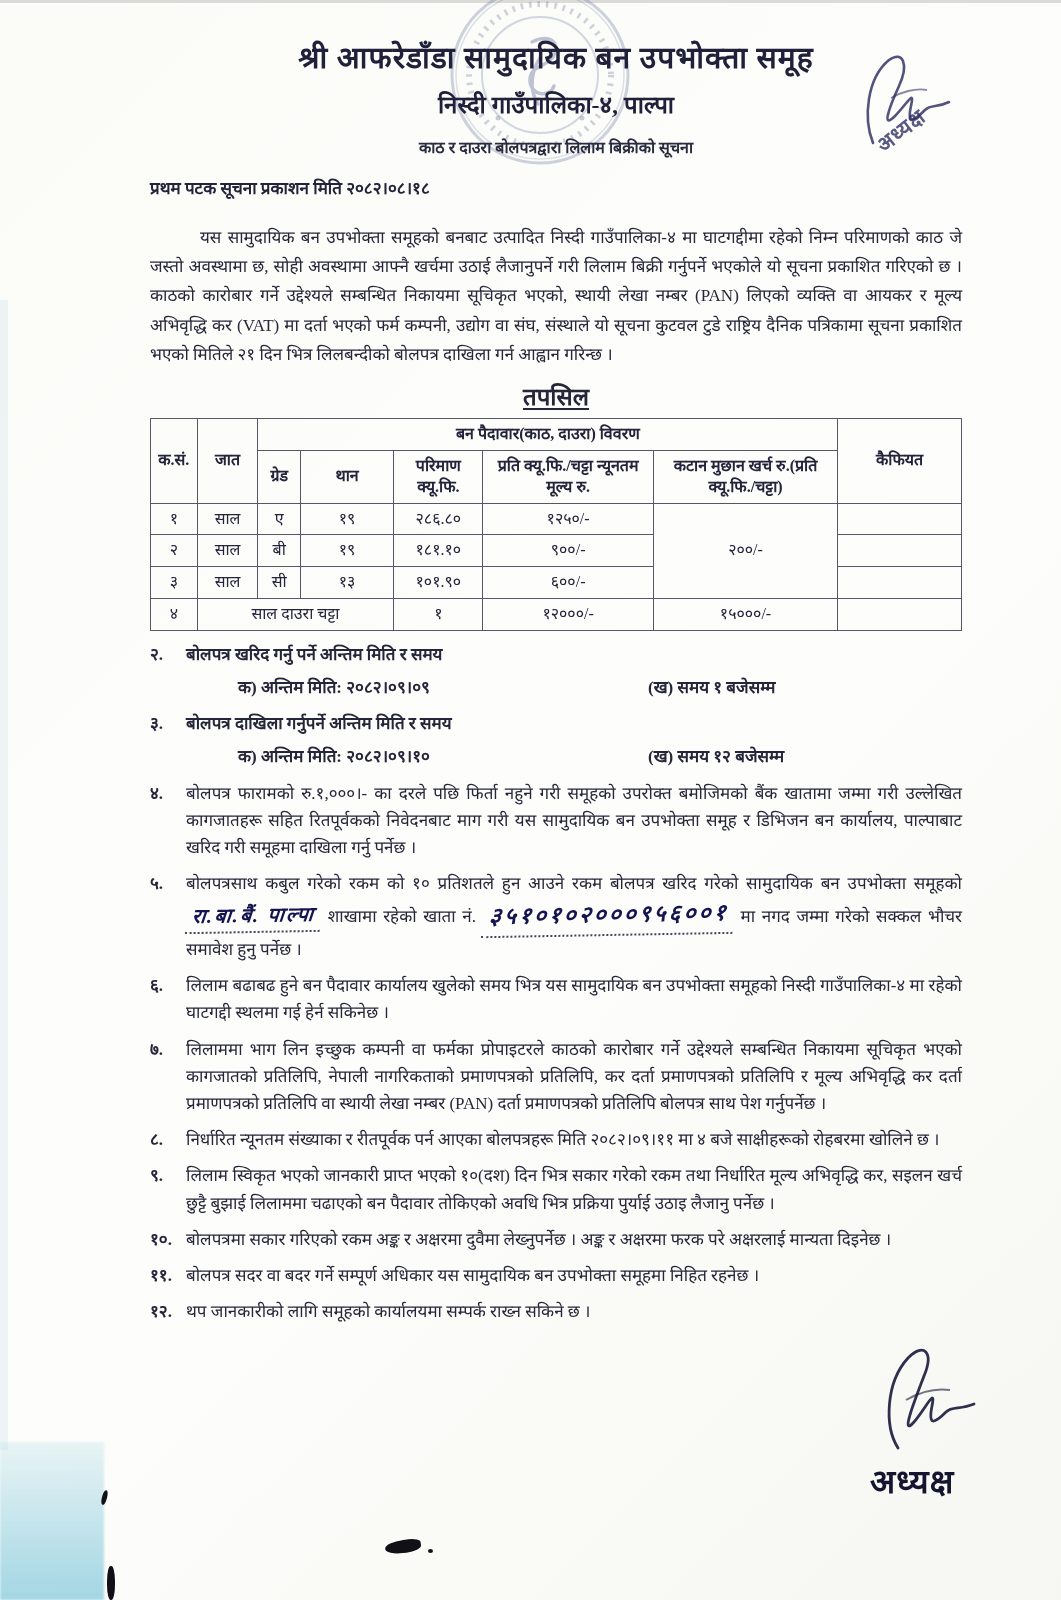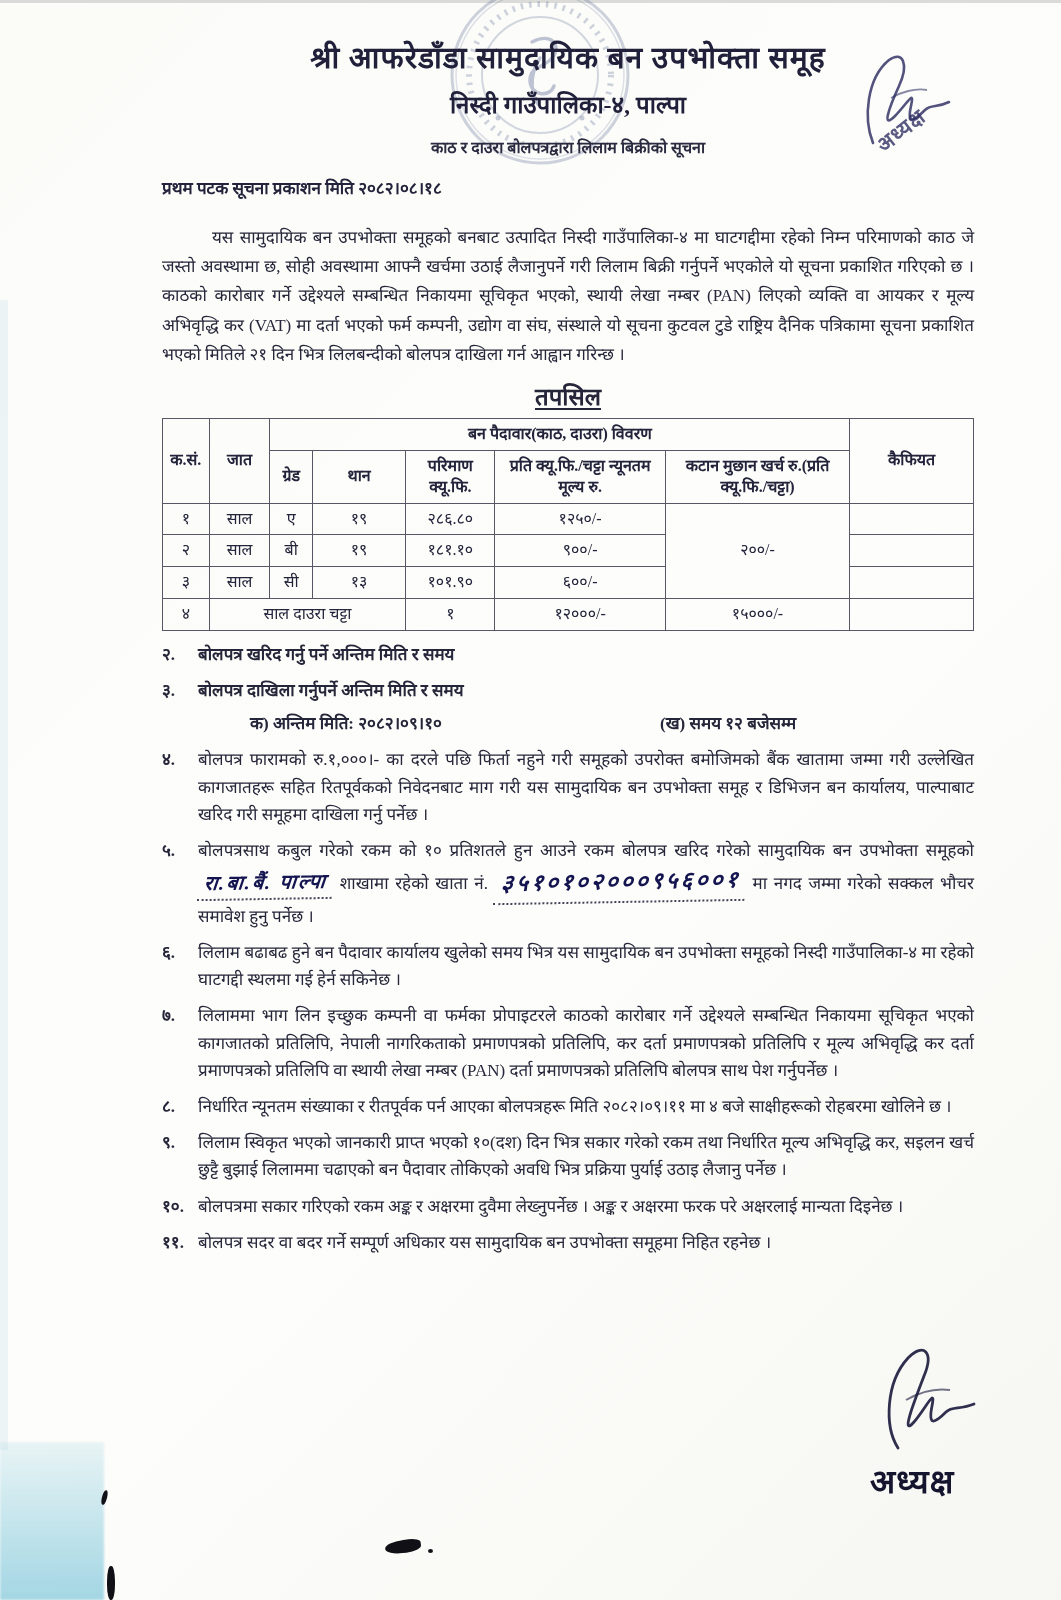--- a/index.html
+++ b/index.html
@@ -5,21 +5,21 @@
   html,body{margin:0;padding:0;background:#d8d8d4;}
   .page{
     position:relative;
     width:1061px;height:1600px;
     margin:0 auto;
     background:linear-gradient(135deg,#fbfbf8 0%,#fdfdfb 55%,#f6f6f2 100%);
     overflow:hidden;
     font-family:"Liberation Serif","DejaVu Serif",serif;
     color:#26263a;
   }
-  .content{position:absolute;left:162px;top:36px;width:812px;}
+  .content{position:absolute;left:150px;top:36px;width:812px;}
   
   .hdr{ text-align:center; position:relative; z-index:2;}
   .org-name{font-size:30px;font-weight:bold;color:#20203a;letter-spacing:1px;}
   .org-loc{font-size:24px;font-weight:bold;margin-top:10px;color:#20203a;}
   .notice-title{font-size:16px;font-weight:bold;margin-top:16px;color:#2a2a40;}
   .publish-line{font-size:17px;font-weight:bold;text-align:left;margin-top:18px;color:#23233b;}
   
   .stamp{position:absolute;left:428px;top:-20px;z-index:1;opacity:.75;}
   
   .sig-top{position:absolute;left:845px;top:38px;width:200px;height:150px;z-index:3;}
@@ -189,20 +189,24 @@
         </tr>
       </tbody>
     </table>
 
     <div class="list">
 
       <div class="li">
         <span class="num">२.</span>
         <span class="txt bold">बोलपत्र खरिद गर्नु पर्ने अन्तिम मिति र समय</span>
       </div>
+      <div class="subrow">
+        <span class="sa">क) अन्तिम मिति: २०८२।०९।०९</span>
+        <span class="sb">(ख) समय  १  बजेसम्म</span>
+      </div>
 
       <div class="li">
         <span class="num">३.</span>
         <span class="txt bold">बोलपत्र दाखिला गर्नुपर्ने अन्तिम मिति र समय</span>
       </div>
       <div class="subrow">
         <span class="sa">क) अन्तिम मिति: २०८२।०९।१०</span>
         <span class="sb">(ख) समय  १२  बजेसम्म</span>
       </div>
 
@@ -245,20 +249,24 @@
       <div class="li">
         <span class="num">१०.</span>
         <span class="txt">बोलपत्रमा सकार गरिएको रकम अङ्क र अक्षरमा दुवैमा लेख्नुपर्नेछ । अङ्क र अक्षरमा फरक परे अक्षरलाई मान्यता दिइनेछ ।</span>
       </div>
 
       <div class="li">
         <span class="num">११.</span>
         <span class="txt">बोलपत्र सदर वा बदर गर्ने सम्पूर्ण अधिकार यस सामुदायिक बन उपभोक्ता समूहमा निहित रहनेछ ।</span>
       </div>
 
+      <div class="li">
+        <span class="num">१२.</span>
+        <span class="txt">थप जानकारीको लागि समूहको कार्यालयमा सम्पर्क राख्न सकिने छ ।</span>
+      </div>
 
     </div>
   </div>
 
   <div class="sig-bottom">
     <svg width="200" height="150" viewBox="0 0 200 150">
       <path d="M58,118 C44,96 46,52 68,28 C84,12 94,22 84,46 C74,72 60,108 74,92 C86,78 96,56 92,76 C88,96 94,94 106,82 C112,76 120,80 134,74" fill="none" stroke="rgba(25,25,60,.9)" stroke-width="2.8" stroke-linecap="round"></path>
       <path d="M66,70 C80,62 96,58 110,60" fill="none" stroke="rgba(25,25,60,.6)" stroke-width="2"></path>
     </svg>
     <div class="sig-label">अध्यक्ष</div>

